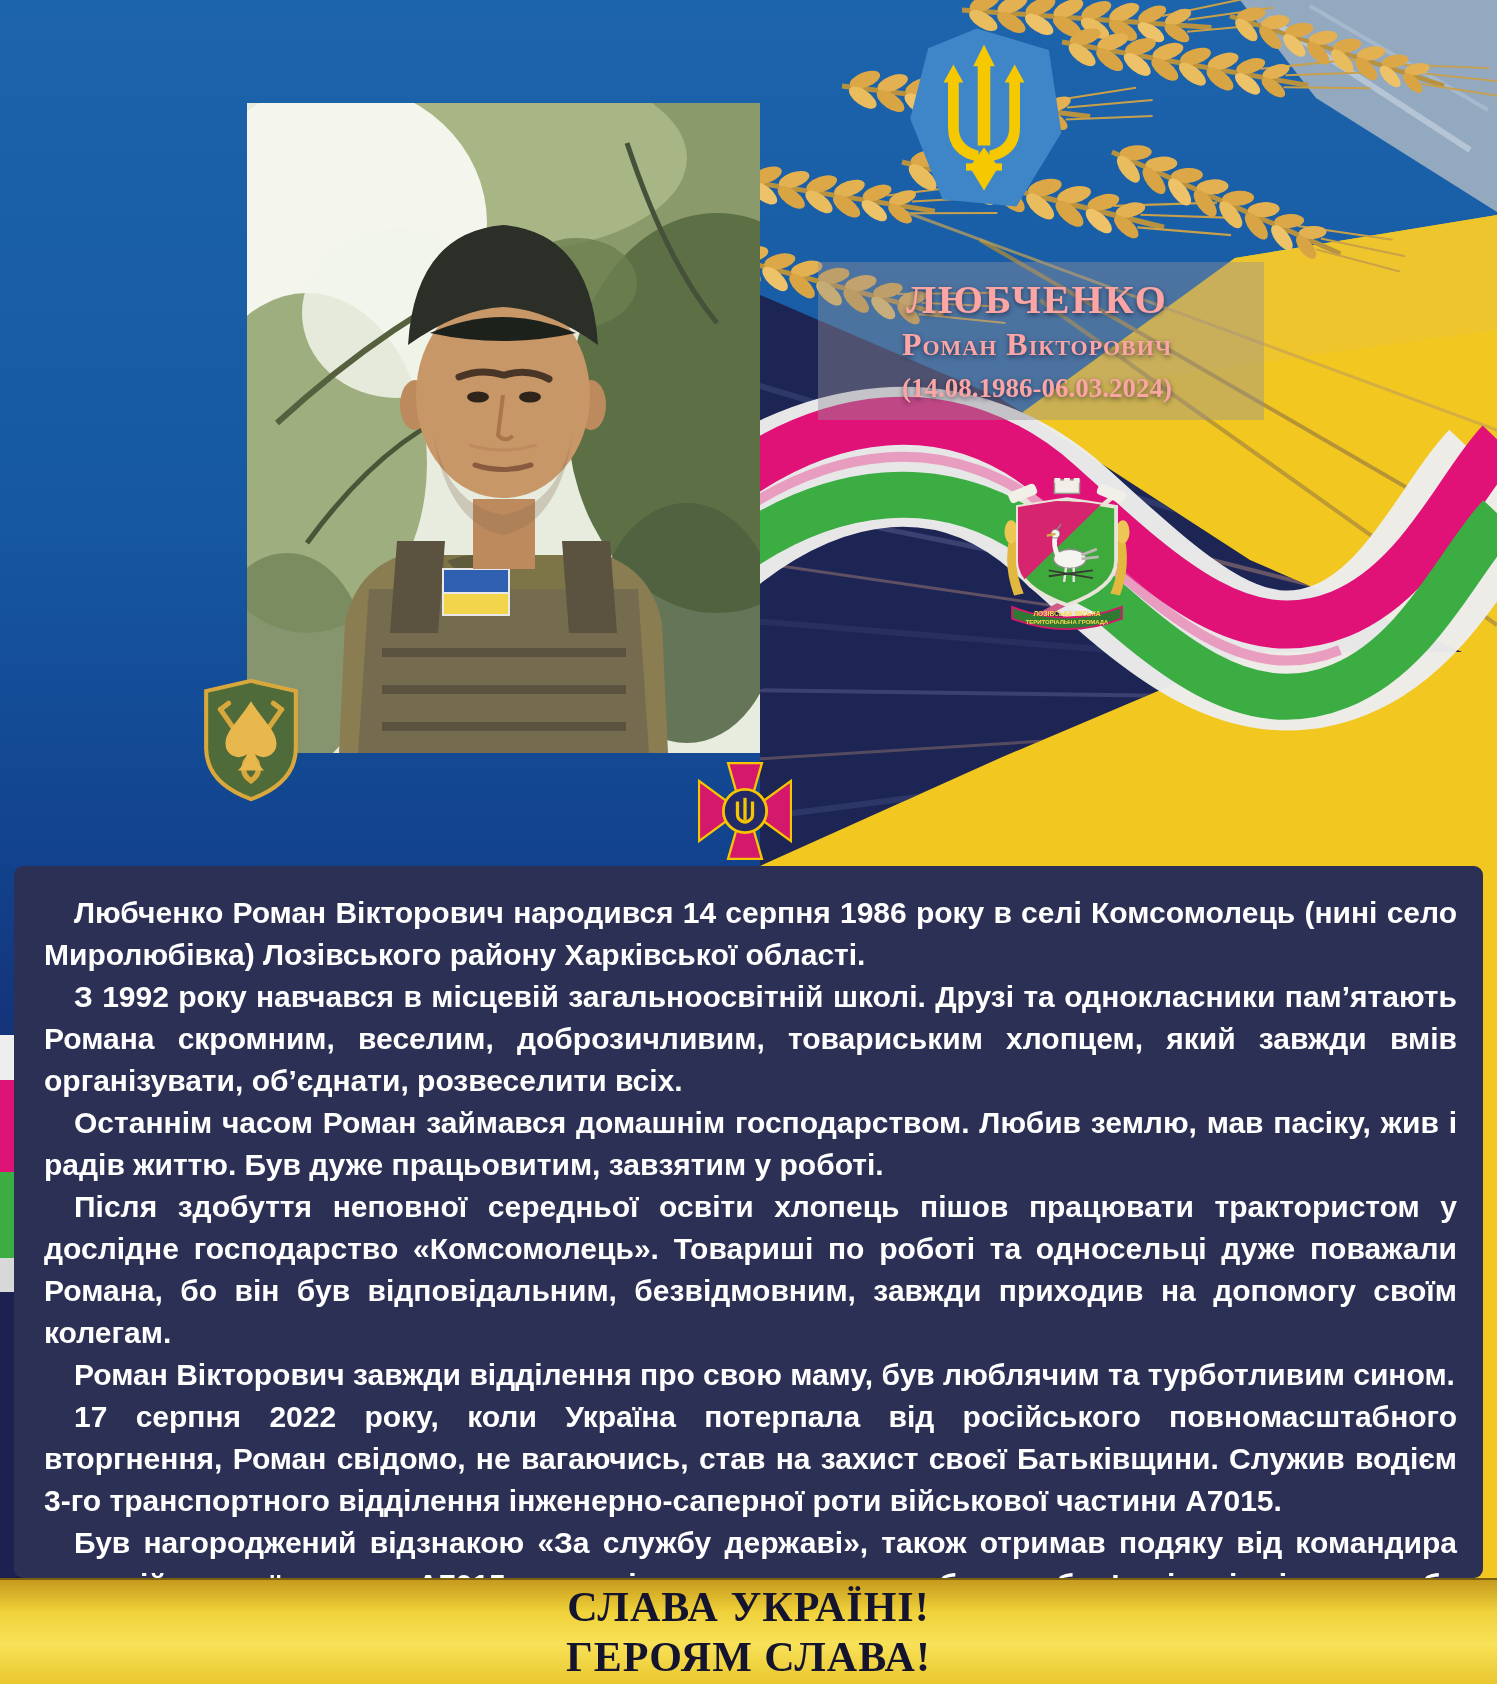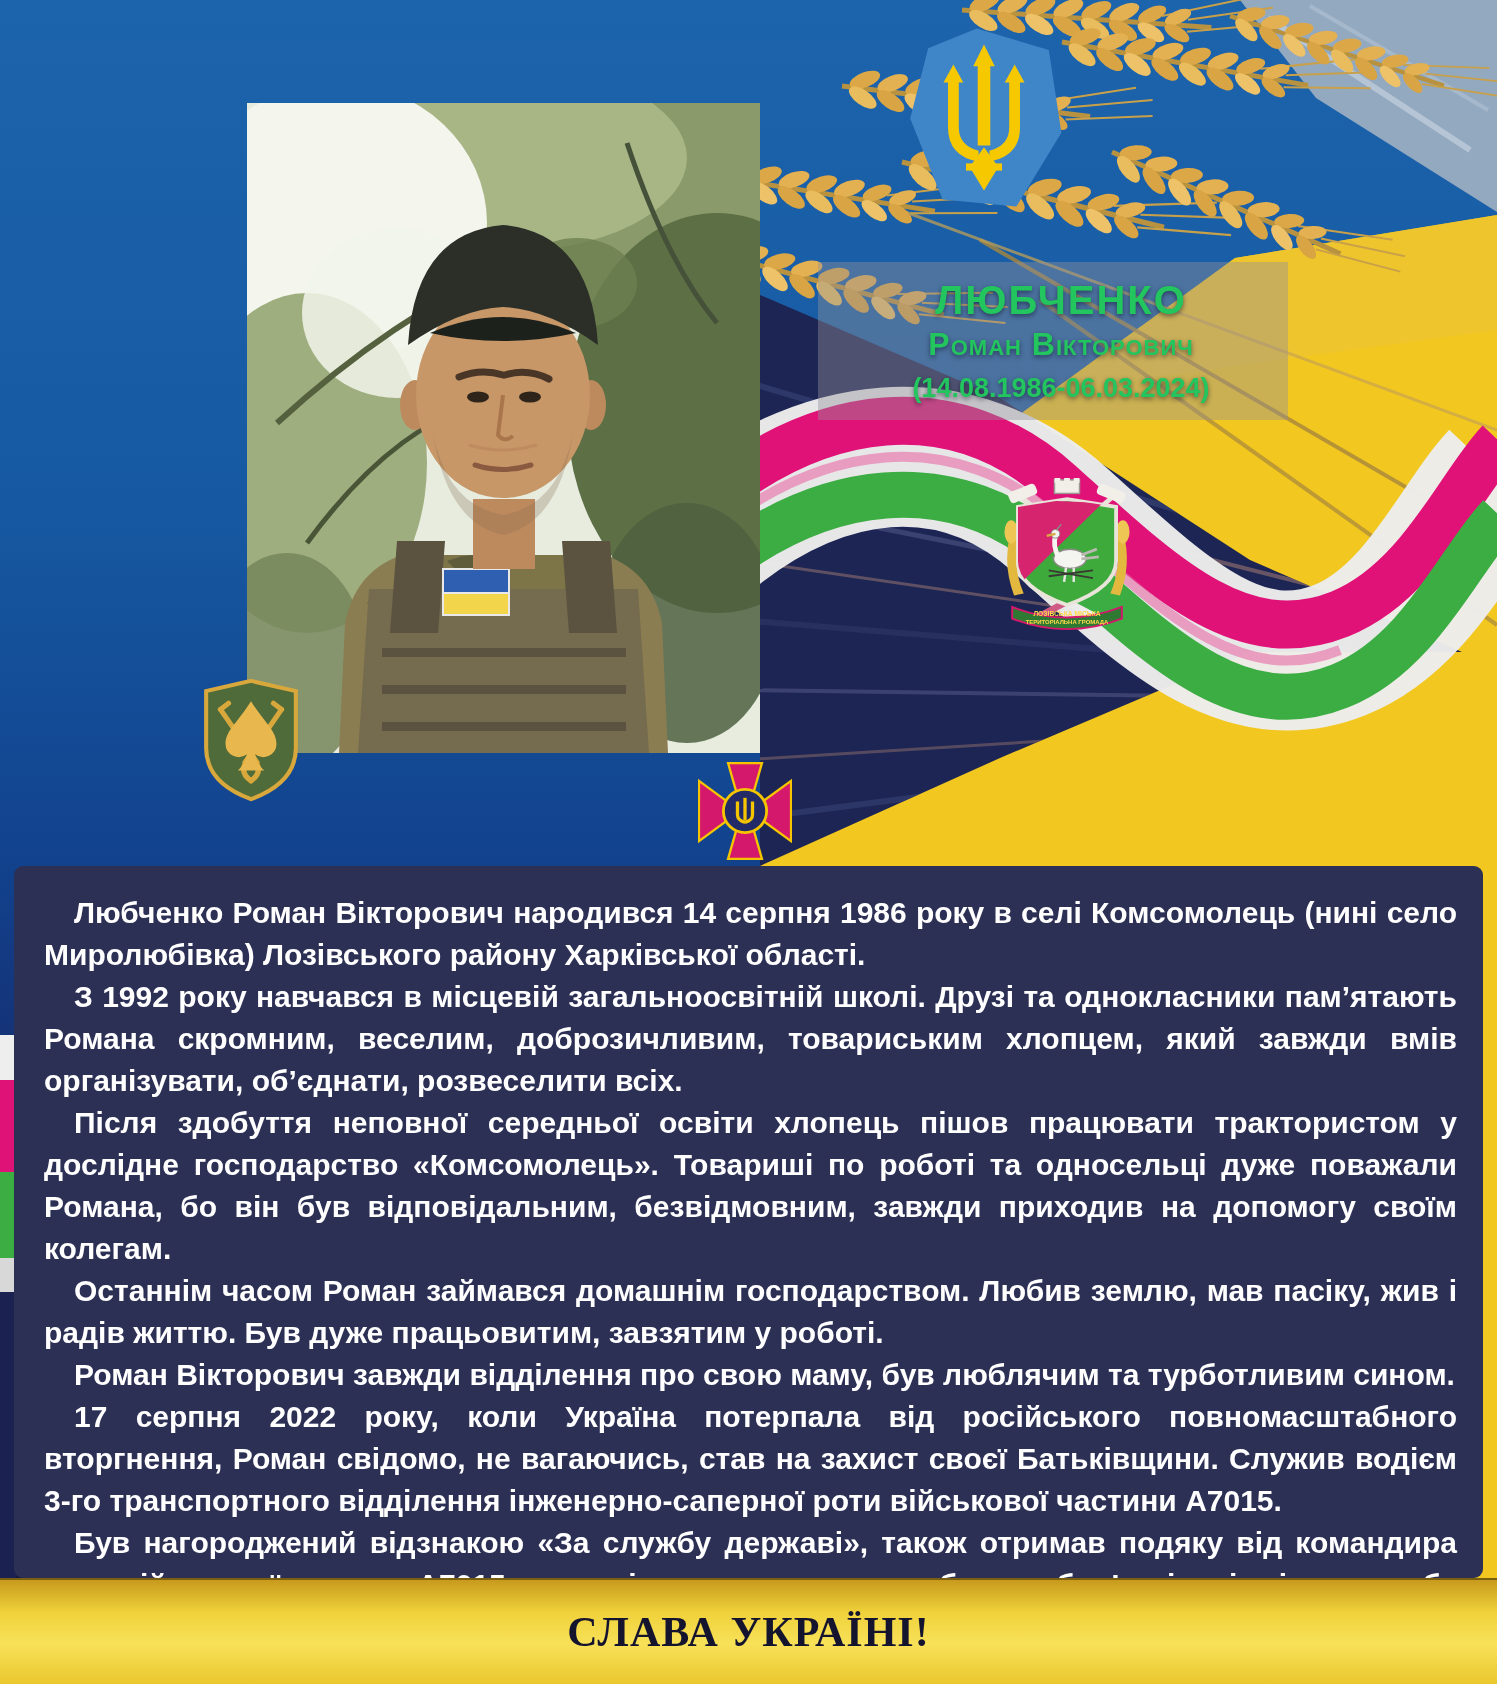--- a/index.html
+++ b/index.html
@@ -13,22 +13,23 @@
   .photo svg{width:100%;height:100%;display:block;}
   
   .trident{position:absolute;left:903px;top:26px;width:162px;height:192px;z-index:3;}
   .lozova{position:absolute;left:983px;top:478px;width:168px;height:154px;z-index:3;}
   .patch{position:absolute;left:198px;top:676px;width:106px;height:128px;z-index:3;}
   .afu-cross{position:absolute;left:698px;top:760px;width:94px;height:102px;z-index:3;}
   
   .name-panel{
     position:absolute;left:818px;top:262px;width:438px;z-index:3;
     background:rgba(148,146,152,0.42);
-    padding:14px 8px 16px 24px;text-align:center;color:#22c55e;
+    padding:14px 8px 16px 0;text-align:center;color:#fca5a5;
     text-shadow:0 2px 5px rgba(10,10,30,.55);
+    font-family:Liberation Serif, serif;
   }
   .surname{font-size:40px;font-weight:700;letter-spacing:2px;line-height:1.2;}
   .given-name{font-size:32px;font-weight:700;font-variant:small-caps;letter-spacing:1px;line-height:1.25;}
   .dates{font-size:27px;font-weight:700;margin-top:8px;line-height:1.2;}
   
   .bio-panel{
     position:absolute;left:14px;top:866px;width:1469px;height:712px;z-index:4;
     background:#2d3055;border-radius:9px;box-sizing:border-box;
     padding:26px 26px 10px 30px;
     color:#ffffff;font-size:30px;line-height:42px;font-weight:700;
@@ -277,26 +278,27 @@
     <g stroke="#f5c500" stroke-width="3.5" fill="none">
       <path d="M50,38 L50,62"></path>
       <path d="M42,42 L42,56 Q42,62 50,64"></path>
       <path d="M58,42 L58,56 Q58,62 50,64"></path>
     </g>
   </svg>
 
   <div class="bio-panel">
     <p>Любченко Роман Вікторович народився 14 серпня 1986 року в селі Комсомолець (нині село Миролюбівка) Лозівського району Харківської області.</p>
     <p>З 1992 року навчався в місцевій загальноосвітній школі. Друзі та однокласники пам’ятають Романа скромним, веселим, доброзичливим, товариським хлопцем, який завжди вмів організувати, об’єднати, розвеселити всіх.</p>
+    <p>Останнім часом Роман займався домашнім господарством. Любив землю, мав пасіку, жив і радів життю. Був дуже працьовитим, завзятим у роботі.</p>
     <p>Після здобуття неповної середньої освіти хлопець пішов працювати трактористом у дослідне господарство «Комсомолець». Товариші по роботі та односельці дуже поважали Романа, бо він був відповідальним, безвідмовним, завжди приходив на допомогу своїм колегам.</p>
-    <p>Останнім часом Роман займався домашнім господарством. Любив землю, мав пасіку, жив і радів життю. Був дуже працьовитим, завзятим у роботі.</p>
     <p>Роман Вікторович завжди відділення про свою маму, був люблячим та турботливим сином.</p>
     <p>17 серпня 2022 року, коли Україна потерпала від російського повномасштабного вторгнення, Роман свідомо, не вагаючись, став на захист своєї Батьківщини. Служив водієм 3-го транспортного відділення інженерно-саперної роти військової частини А7015.</p>
     <p>Був нагороджений відзнакою «За службу державі», також отримав подяку від командира роти військової частини А7015 за сумлінне виконання службових обов’язків, відмінну службу під час охорони та оборони штабу.</p>
     <p>6 березня 2024 року, перебуваючи в районі населеного пункту Мирне Краматорського району Донецької області, внаслідок захворювання серце Любченка Романа Вікторовича перестало битися.</p>
 
   </div>
 
   <div class="slogan-band">
     <div>СЛАВА УКРАЇНІ!</div>
+    <div>ГЕРОЯМ СЛАВА!</div>
   </div>
 
 </div>
 
 </body></html>

